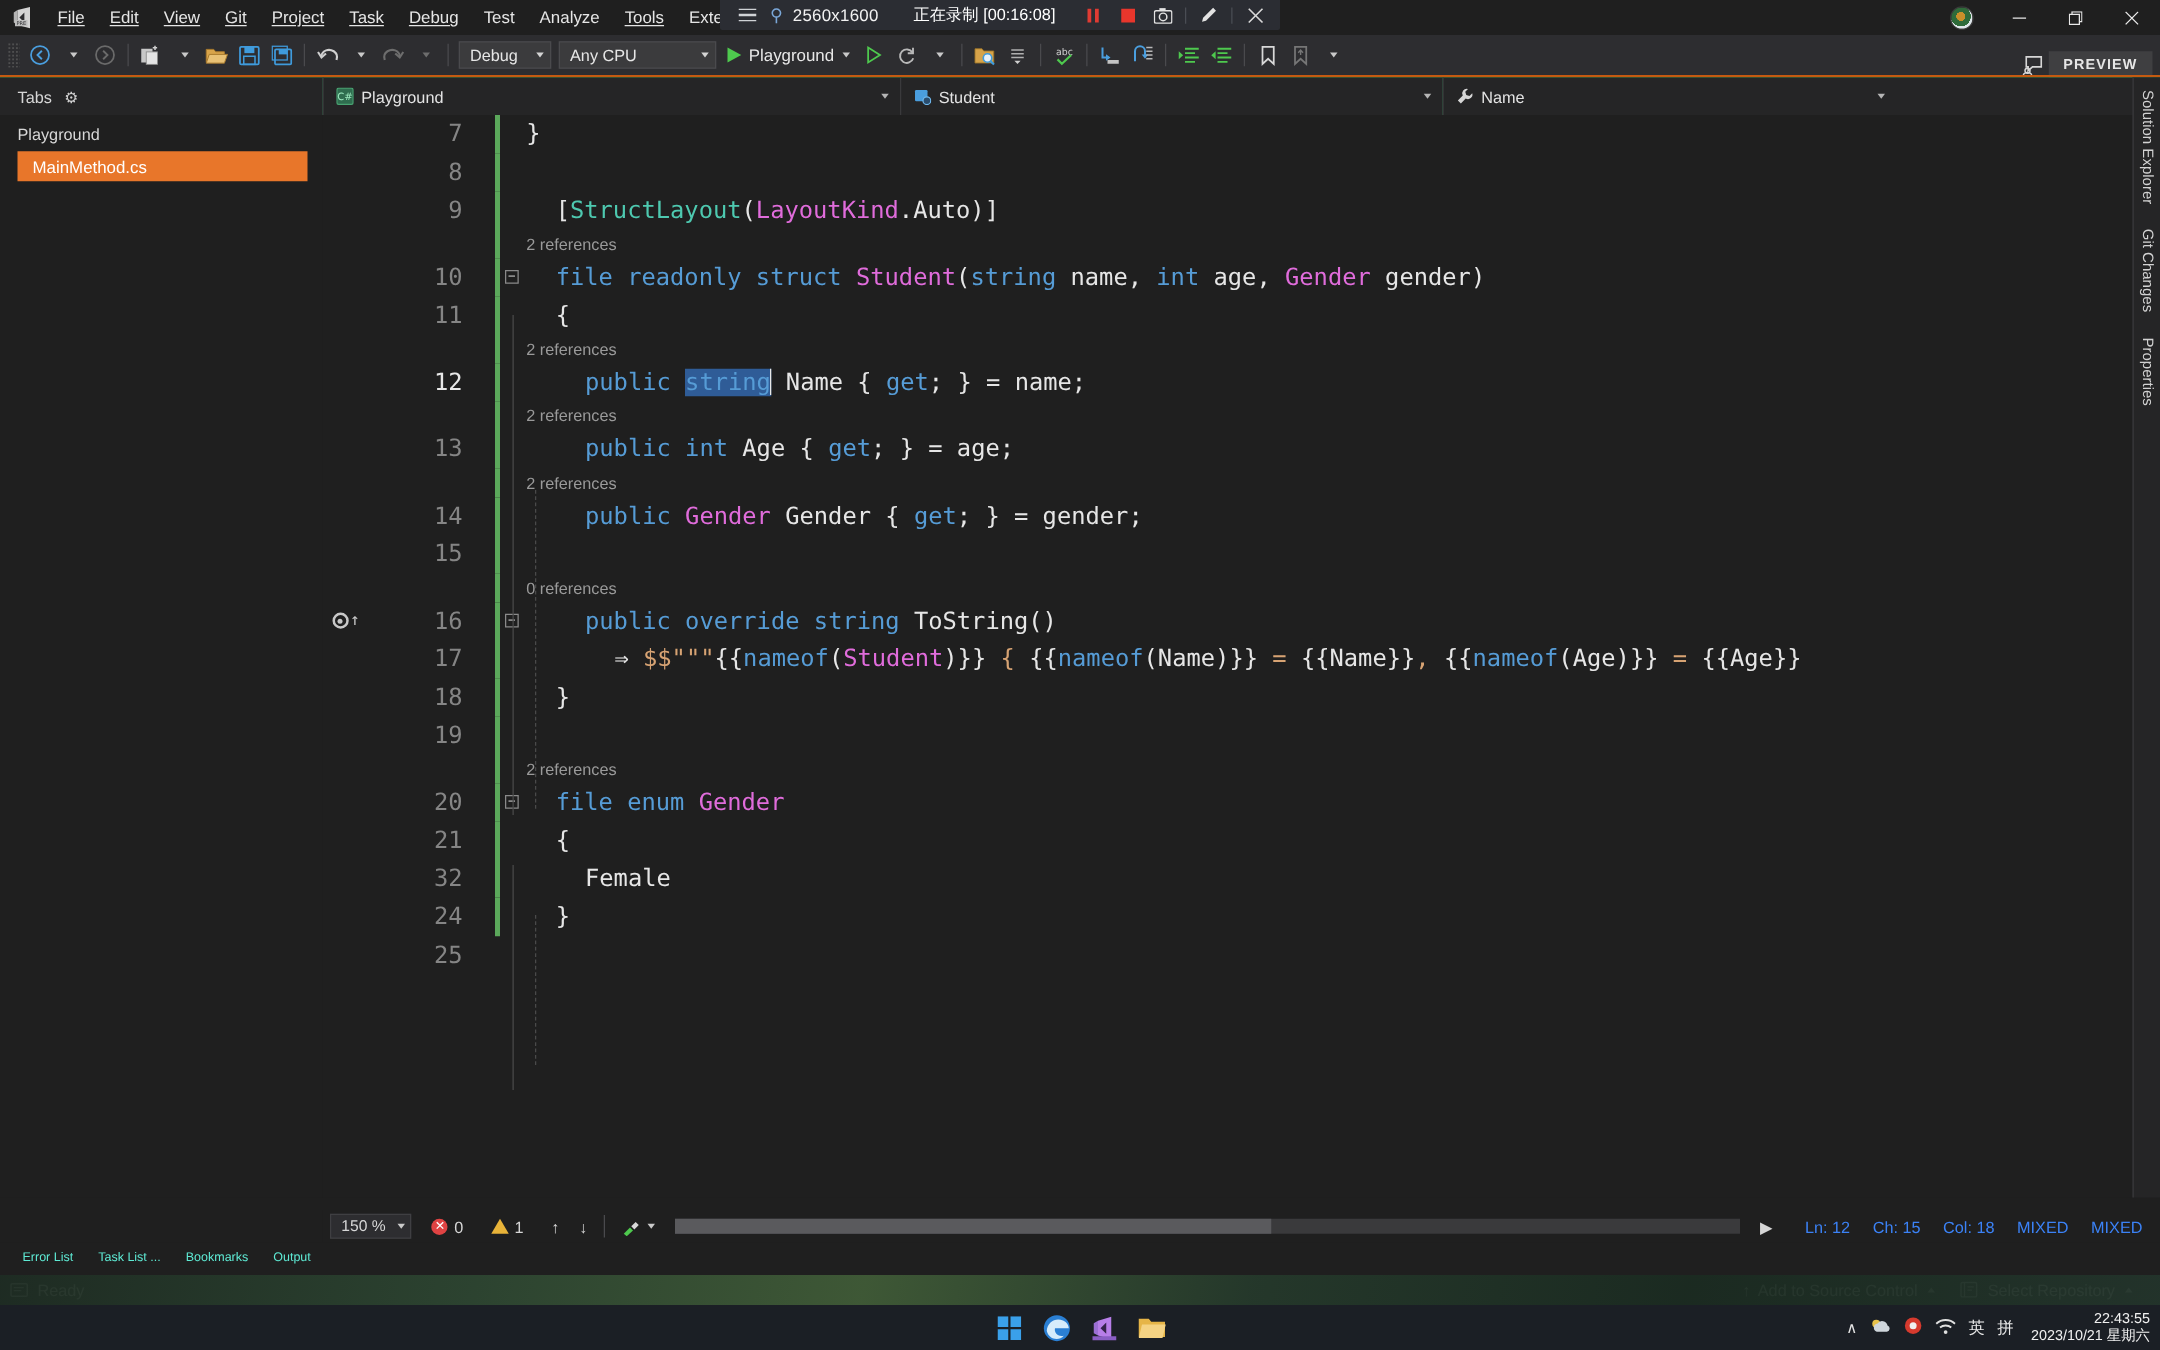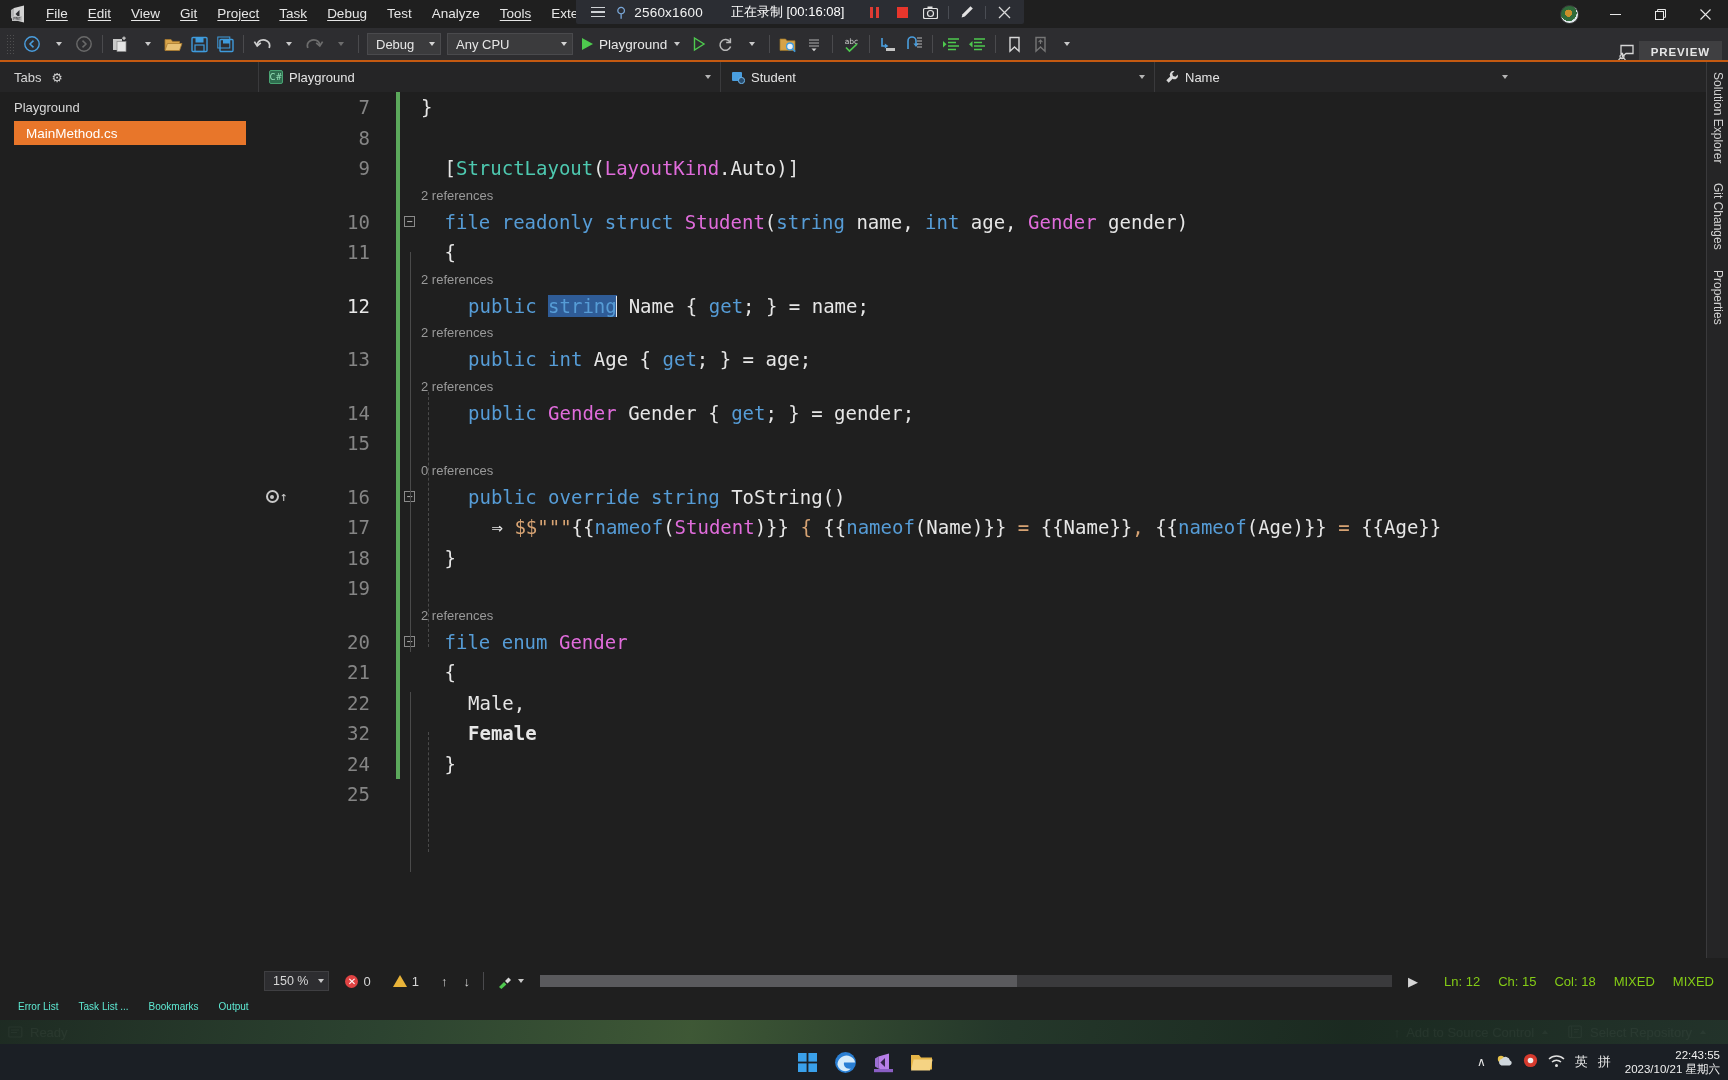--- a/index.html
+++ b/index.html
@@ -192,21 +192,21 @@
   }
   .zoombox { height: 20px; display: flex; align-items: center; background: #2d2d30;
     border: 1px solid #3f3f42; padding: 0 4px 0 8px; margin-left: 6px; font-size: 12.5px; }
   .err-dot { width: 13px; height: 13px; border-radius: 50%; background: #e04343; color: #fff;
     font-size: 10px; display: flex; align-items: center; justify-content: center; margin-right: 5px; }
   .warn-tri { width: 0; height: 0; border-left: 7px solid transparent; border-right: 7px solid transparent;
     border-bottom: 12px solid #e8b339; margin-right: 5px; position: relative; }
   .st-item { display: flex; align-items: center; margin: 0 8px; }
   .hsb-track { flex: 1; height: 12px; background: #3a3a3c; margin: 0 8px; position: relative; }
   .hsb-thumb { position: absolute; left: 0; top: 0; height: 12px; width: 56%; background: #5a5a5d; }
-  .pos-item { margin-left: 18px; font-size: 13px; color: #84cc16; }
+  .pos-item { margin-left: 18px; font-size: 13px; color: #3b82f6; }
 
   
   .bottom-tabs {
     position: absolute; left: 0; bottom: 60px; width: 1728px; height: 26px;
     display: flex; align-items: center; background: #1f1f1f; padding-left: 8px;
   }
   .btab { font-size: 10px; color: #5eead4; padding: 0 10px; line-height: 26px; }
 
   
   .vsstatus {
@@ -560,22 +560,21 @@
         <div class="line"><span class="lnum">14</span><div class="changebar"></div><span class="codetext" style="padding-left: 210px;"><span class="kw">public</span><span class="plain"> </span><span class="enm">Gender</span><span class="plain"> Gender { </span><span class="kw">get</span><span class="plain">; } = gender;</span></span></div>
         <div class="line"><span class="lnum">15</span><div class="changebar"></div><span class="codetext" style="padding-left: 163px;"></span></div>
         <div class="refline">0 references<div class="changebar"></div></div>
         <div class="line"><span class="lnum">16</span><div class="changebar"></div><div class="fold">−</div><div class="bp-marker"><span class="bp-ring"></span><span class="bp-arrow">↑</span></div><span class="codetext" style="padding-left: 210px;"><span class="kw">public</span><span class="plain"> </span><span class="kw">override</span><span class="plain"> </span><span class="kw">string</span><span class="plain"> ToString()</span></span></div>
         <div class="line"><span class="lnum">17</span><div class="changebar"></div><span class="codetext" style="padding-left: 233.5px;"><span class="plain">⇒ </span><span class="str">$$"""</span><span class="plain">{{</span><span class="fn">nameof</span><span class="plain">(</span><span class="enm">Student</span><span class="plain">)}}</span><span class="str"> { </span><span class="plain">{{</span><span class="fn">nameof</span><span class="plain">(</span><span class="plain">Name</span><span class="plain">)}}</span><span class="str"> = </span><span class="plain">{{</span><span class="plain">Name</span><span class="plain">}}</span><span class="str">, </span><span class="plain">{{</span><span class="fn">nameof</span><span class="plain">(</span><span class="plain">Age</span><span class="plain">)}}</span><span class="str"> = </span><span class="plain">{{</span><span class="plain">Age</span><span class="plain">}}</span></span></div>
         <div class="line"><span class="lnum">18</span><div class="changebar"></div><span class="codetext" style="padding-left: 186.5px;"><span class="plain">}</span></span></div>
         <div class="line"><span class="lnum">19</span><div class="changebar"></div><span class="codetext" style="padding-left: 163px;"></span></div>
         <div class="refline">2 references<div class="changebar"></div></div>
         <div class="line"><span class="lnum">20</span><div class="changebar"></div><div class="fold">−</div><span class="codetext" style="padding-left: 186.5px;"><span class="kw">file</span><span class="plain"> </span><span class="kw">enum</span><span class="plain"> </span><span class="enm">Gender</span></span></div>
         <div class="line"><span class="lnum">21</span><div class="changebar"></div><span class="codetext" style="padding-left: 186.5px;"><span class="plain">{</span></span></div>
-        <div class="line"><span class="lnum">22</span><div class="changebar"></div><span class="codetext" style="padding-left: 210px;"><span class="plain">Male,</span></span></div>
-        <div class="line"><span class="lnum">32</span><div class="changebar"></div><span class="codetext" style="padding-left: 210px; font-weight: bold;"><span class="plain">Female</span></span></div>
+        <div class="line"><span class="lnum">32</span><div class="changebar"></div><span class="codetext" style="padding-left: 210px;"><span class="plain">Female</span></span></div>
         <div class="line"><span class="lnum">24</span><div class="changebar"></div><span class="codetext" style="padding-left: 186.5px;"><span class="plain">}</span></span></div>
         <div class="line"><span class="lnum">25</span><span class="codetext" style="padding-left: 163px;"></span></div>
         <div class="guide" style="top: 300px; bottom: auto; height: 255px; left: 170px;"></div>
         <div class="guide" style="top: 640px; bottom: auto; height: 120px; left: 170px;"></div>
         <div class="bracket-guide" style="top: 160px; bottom: auto; height: 400px; left: 152px;"></div>
         <div class="bracket-guide" style="top: 600px; bottom: auto; height: 180px; left: 152px;"></div>
       </div>
 
     <div class="vscroll">
       <div class="vscroll-arrow vs-up"></div>

